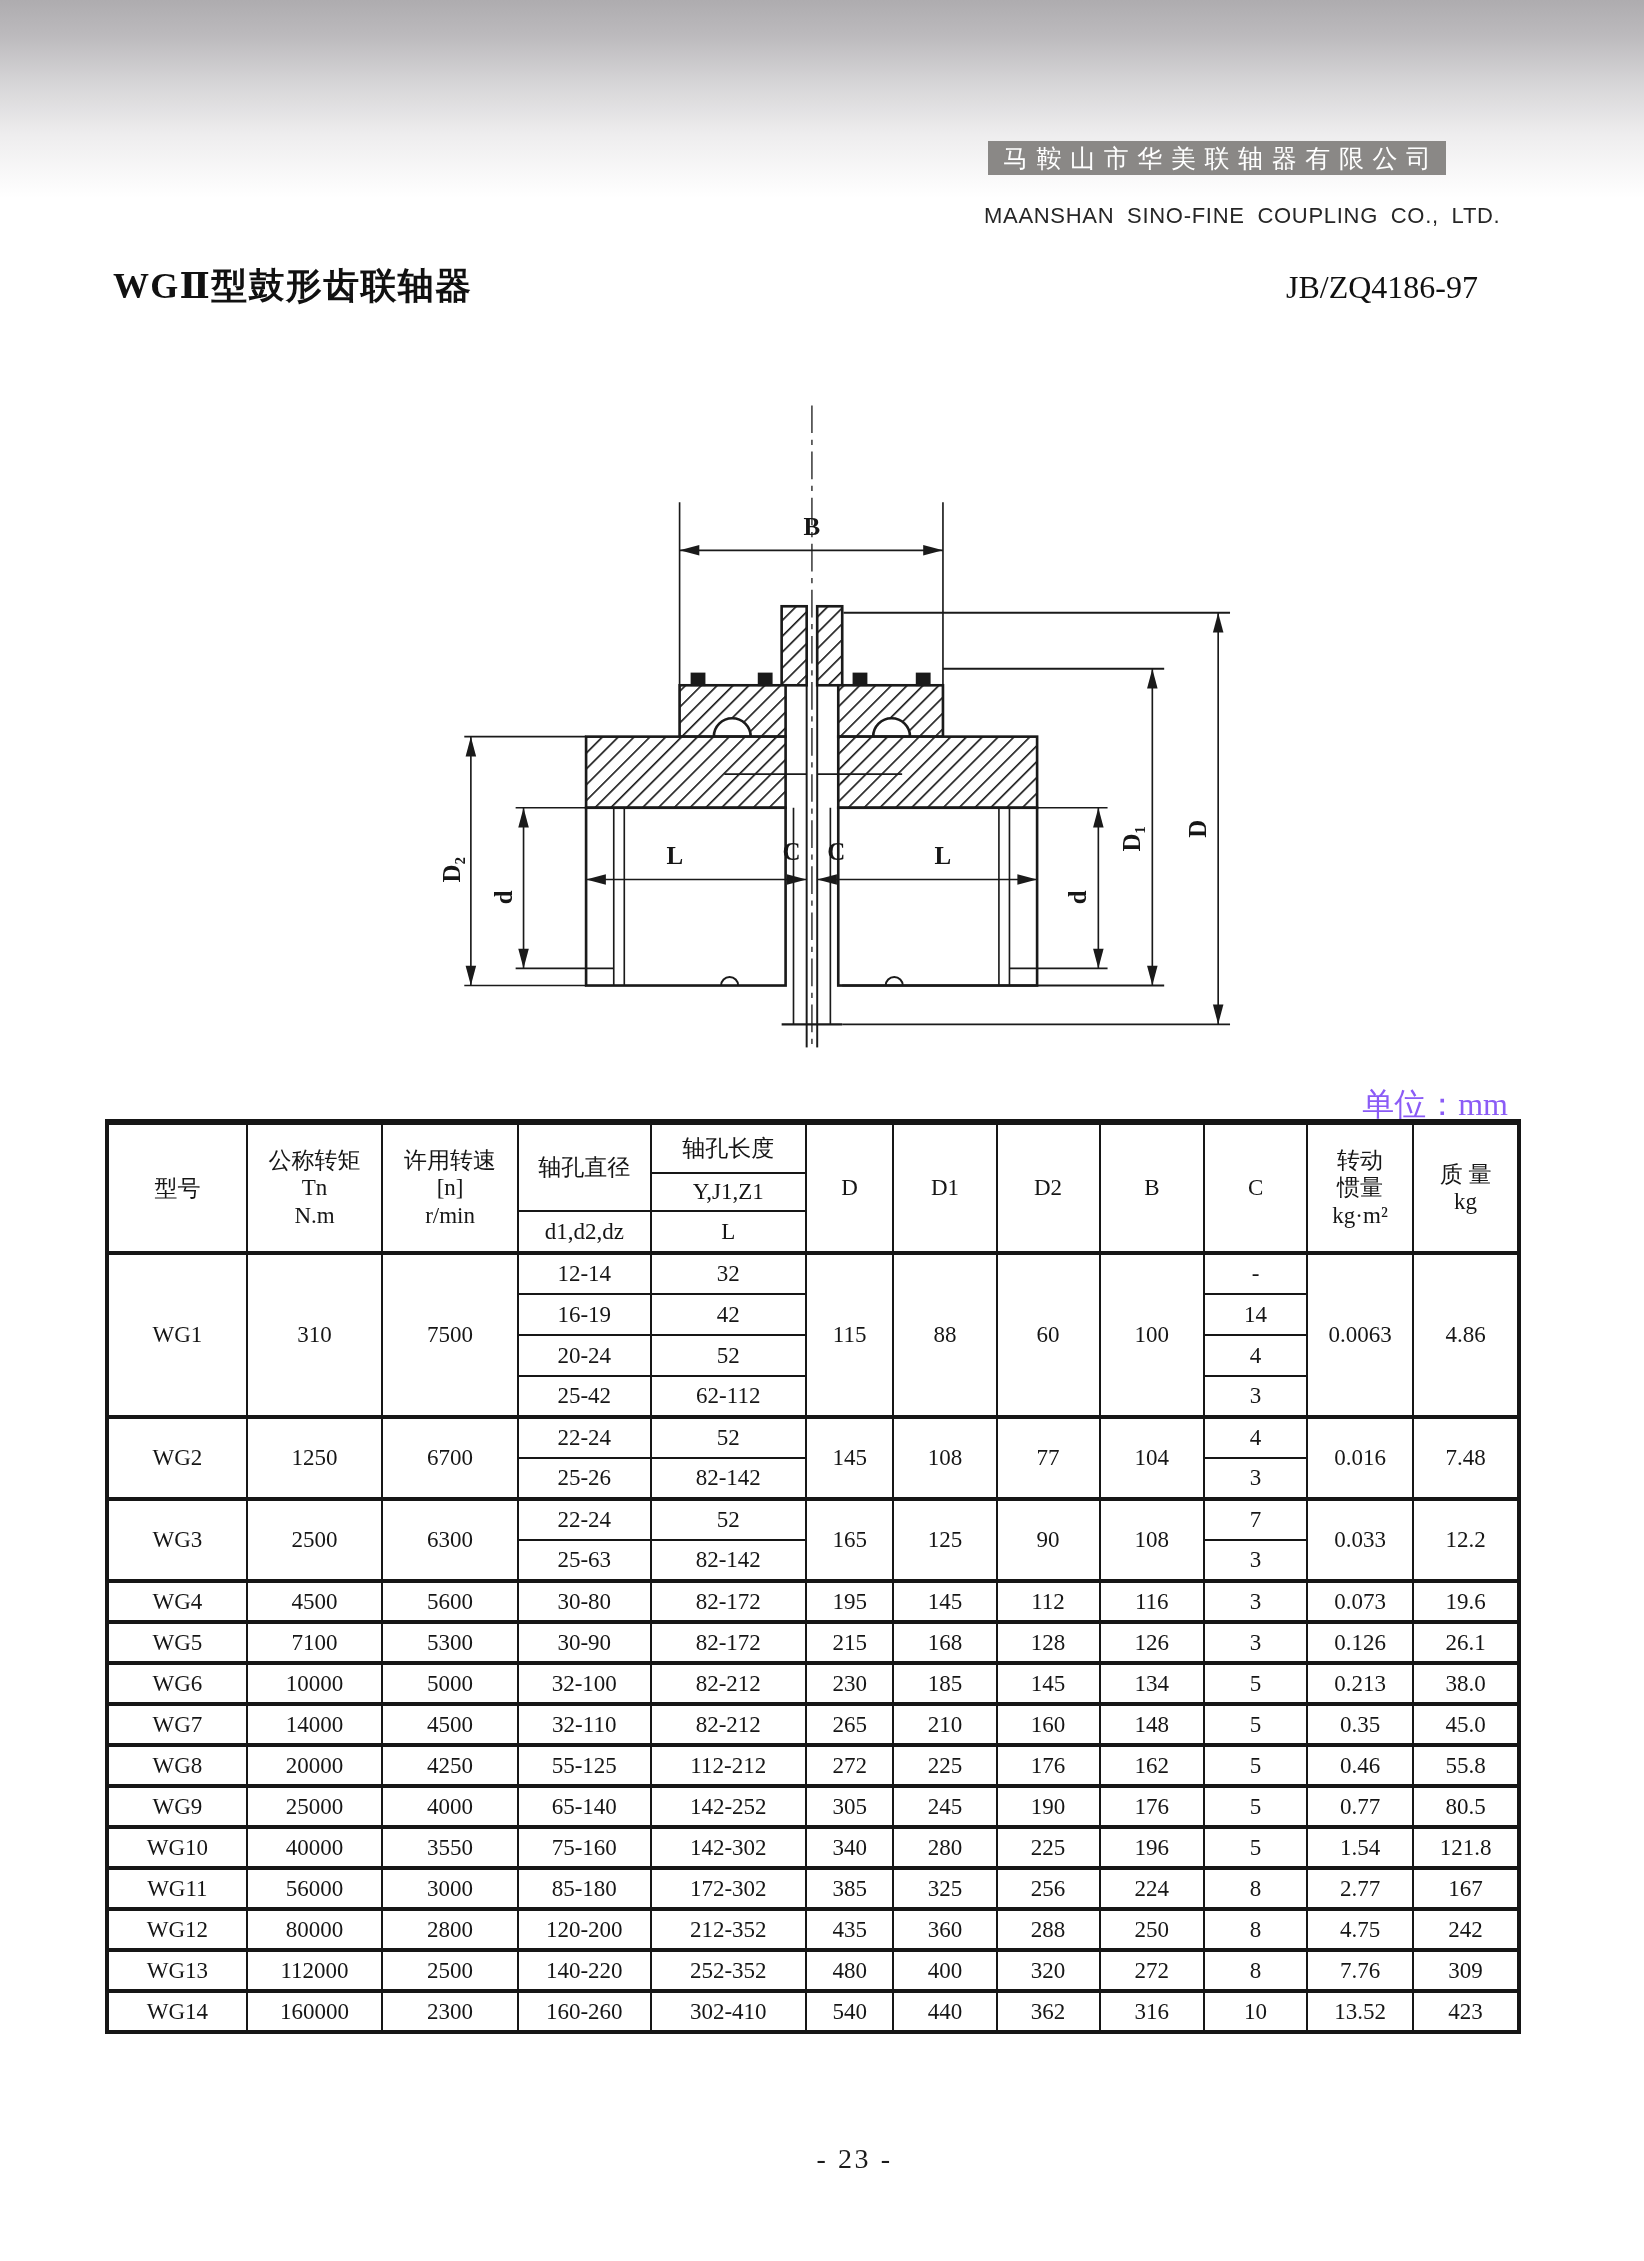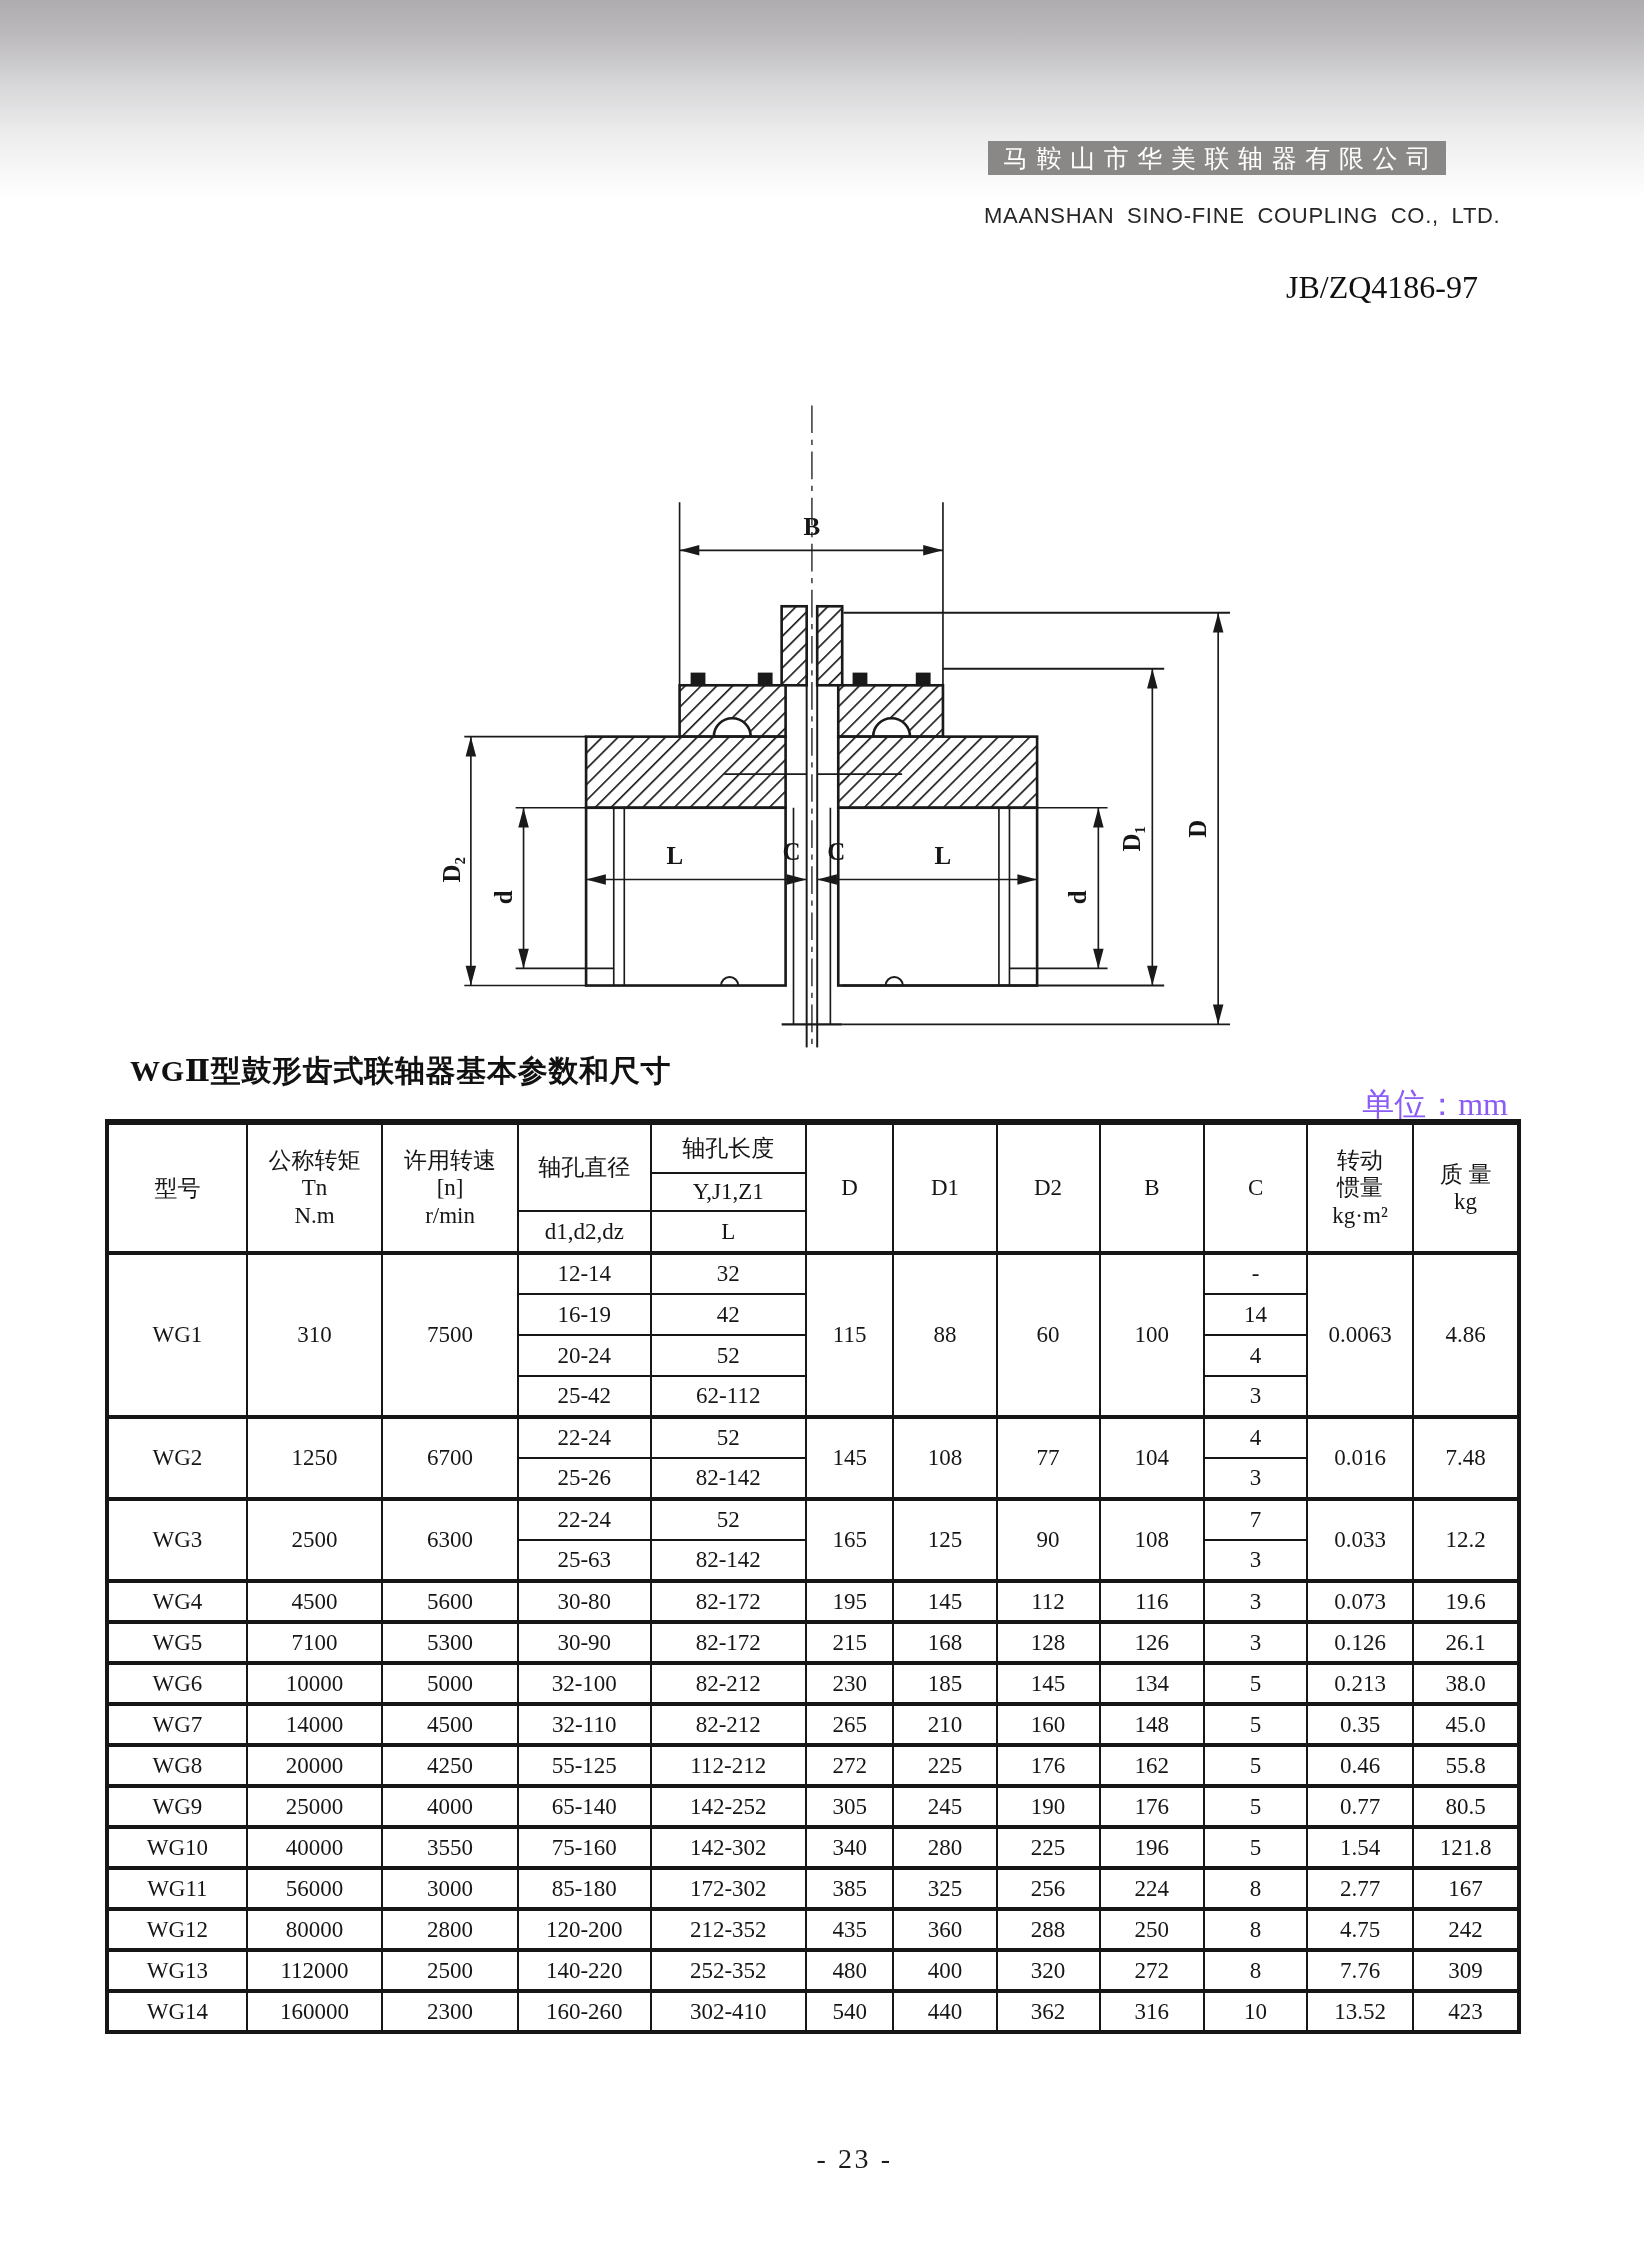--- a/index.html
+++ b/index.html
@@ -74,20 +74,21 @@
 
 <div id="page">
 
   <div class="top-shade"></div>
 
   <div class="band" style="background-color: rgb(138, 136, 134);">
     <span>马鞍山市华美联轴器有限公司</span>
   </div>
   <div class="company-en">MAANSHAN SINO-FINE COUPLING CO., LTD.</div>
 
+  <div class="doc-title">WGⅡ型鼓形齿联轴器</div>
   <div class="doc-standard">JB/ZQ4186-97</div>
 
   <svg class="drawing" viewBox="0 0 1330 1010" xmlns="http://www.w3.org/2000/svg">
     <defs>
       <pattern id="hatch" width="17" height="17" patternUnits="userSpaceOnUse" patternTransform="rotate(45)">
         <rect width="17" height="17" fill="#ffffff"></rect>
         <line x1="0" y1="0" x2="0" y2="17" stroke="#1a1a1a" stroke-width="5"></line>
       </pattern>
     </defs>
     <g stroke="#1a1a1a" stroke-width="2.5" fill="none">
@@ -179,21 +180,20 @@
       <text x="670" y="716">C</text>
       <text x="832" y="722">L</text>
       <text x="98" y="730" transform="rotate(-90 98 730)">D₂</text>
       <text x="178" y="772" transform="rotate(-90 178 772)">d</text>
       <text x="1050" y="772" transform="rotate(-90 1050 772)">d</text>
       <text x="1132" y="683" transform="rotate(-90 1132 683)">D₁</text>
       <text x="1232" y="668" transform="rotate(-90 1232 668)">D</text>
     </g>
   </svg>
 
-  <div class="table-title">WGⅡ型鼓形齿式联轴器基本参数和尺寸</div>
   <div class="table-unit">单位：mm</div>
 
   <div class="table-wrap">
     <table id="spec-table">
       <colgroup>
         <col style="width:9.9%">
           <col style="width:9.6%">
           <col style="width:9.6%">
         <col style="width:9.4%">
           <col style="width:11.0%">

